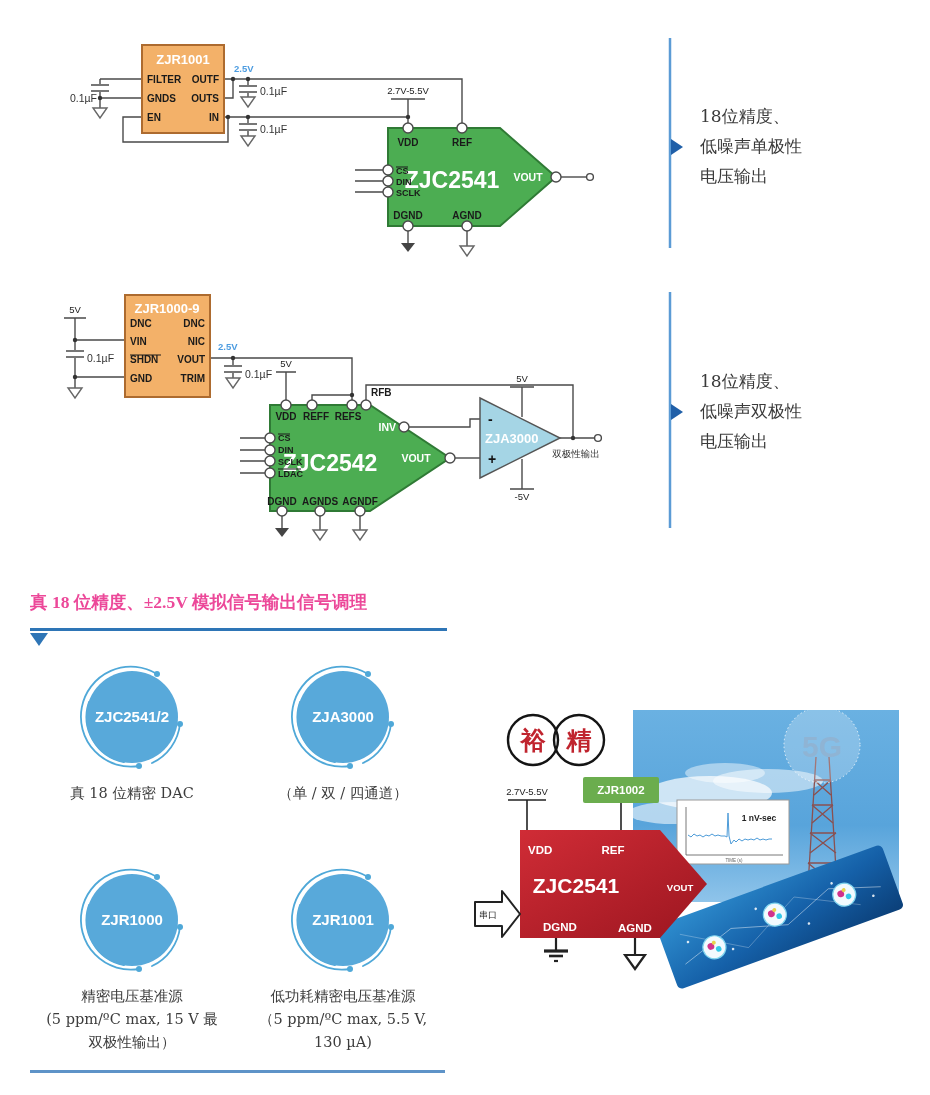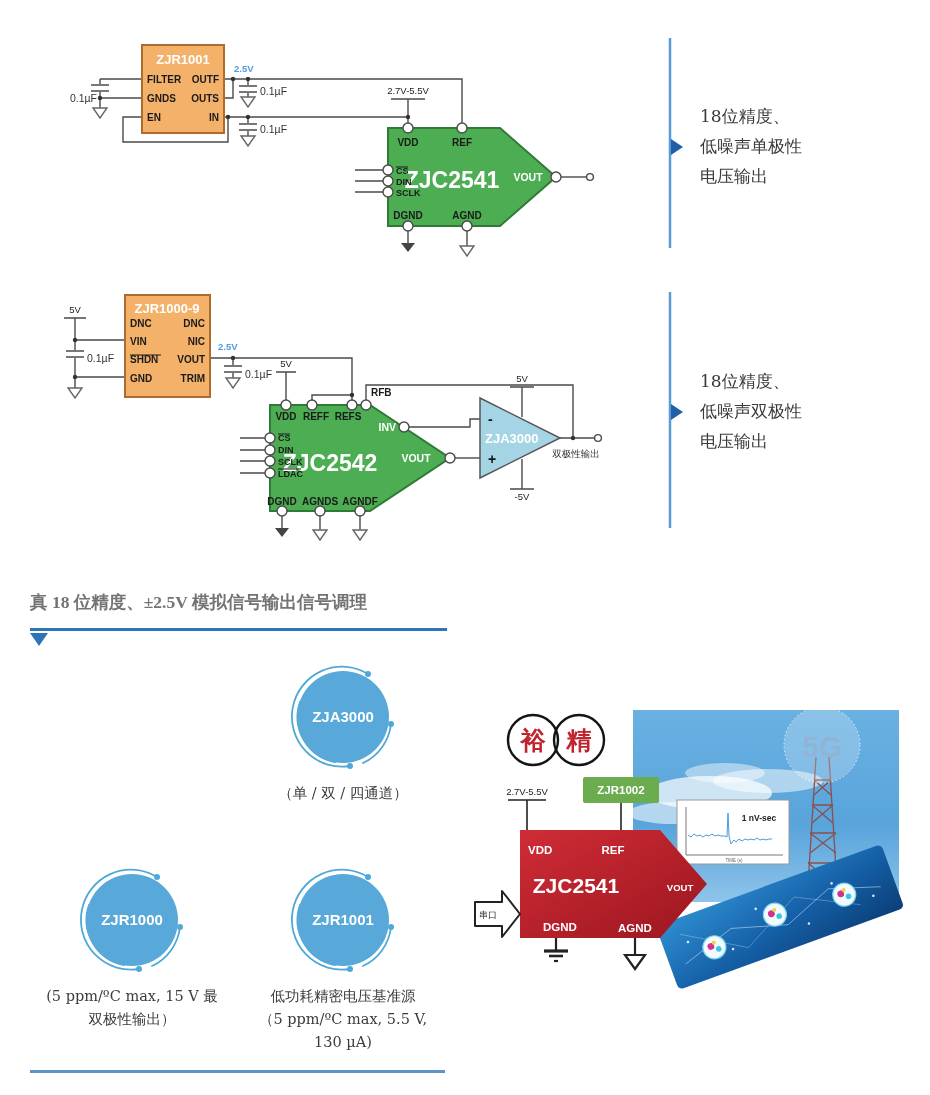--- a/index.html
+++ b/index.html
@@ -19,21 +19,21 @@
   .cap-label{font:10.5px "Liberation Sans",sans-serif;fill:#333;}
   .rail{font:bold 9.5px "Liberation Sans",sans-serif;fill:#4d9ce0;}
   .supply{font:9.5px "Liberation Sans",sans-serif;fill:#222;}
   .chip-t-sm{font:bold 13px "Liberation Sans",sans-serif;fill:#fff;}
   .chip-t-lg{font:bold 23px "Liberation Sans",sans-serif;fill:#fff;}
   .cjk{font:17px "DejaVu Serif",serif;fill:#3a3a3a;}
   .cjk-sm{font:9.5px "DejaVu Serif",serif;fill:#333;}
   .ov{stroke:#1a1a1a;stroke-width:1;}
   
   .heading{position:absolute;left:30px;top:590px;width:560px;
-           font:bold 17.5px "Liberation Serif",serif;color:#737373;}
+           font:bold 17.5px "Liberation Serif",serif;color:#ec4899;}
   .heading-rule{position:absolute;left:30px;top:628px;width:417px;height:3px;background:#2e75b6;}
   .heading-tri{position:absolute;left:30px;top:633px;width:0;height:0;
                border-left:9px solid transparent;border-right:9px solid transparent;
                border-top:13px solid #2e75b6;}
   
   .card{position:absolute;width:230px;text-align:center;}
   .card svg{position:relative;display:block;margin:0 auto;}
   .card .cap{margin-top:8px;font:14.5px "DejaVu Serif",serif;color:#3c3c3c;line-height:23px;}
   .bubble-name{font:bold 15px "Liberation Sans",sans-serif;fill:#fff;}
   .arc{fill:none;stroke:#4fa8d8;stroke-width:1.8;stroke-linecap:round;}
@@ -227,20 +227,37 @@
     <text class="cjk" x="700" y="387">18位精度、</text>
     <text class="cjk" x="700" y="417">低噪声双极性</text>
     <text class="cjk" x="700" y="447">电压输出</text>
   </g>
 </svg>
 
 <div class="heading">真 18 位精度、±2.5V 模拟信号输出信号调理</div>
 <div class="heading-rule"></div>
 <div class="heading-tri"></div>
 
+<div class="card" style="left:17px;top:660px;">
+  <svg width="114" height="114" viewBox="0 0 114 114">
+    <path class="arc" d="M 82,14 A 50 50 0 1 0 64,106"></path>
+    <path class="arc" d="M 14,42 A 46 46 0 0 0 49,102"></path>
+    <path class="arc" d="M 105,64 A 49 49 0 0 1 77,103"></path>
+    <circle class="arc-dot" cx="82" cy="14" r="3"></circle>
+        <circle class="arc-dot" cx="64" cy="106" r="3"></circle>
+        <circle class="arc-dot" cx="105" cy="64" r="3"></circle>
+    <circle cx="57" cy="57" r="46" fill="#58A9DA"></circle>
+    <text class="bubble-name" x="57" y="62" text-anchor="middle">ZJC2541/2</text>
+  </svg>
+  <div class="cap">
+    <div>真 18 位精密 DAC</div>
+    <div></div>
+    <div></div>
+  </div>
+</div>
 
 <div class="card" style="left:228px;top:660px;">
   <svg width="114" height="114" viewBox="0 0 114 114">
     <path class="arc" d="M 82,14 A 50 50 0 1 0 64,106"></path>
     <path class="arc" d="M 14,42 A 46 46 0 0 0 49,102"></path>
     <path class="arc" d="M 105,64 A 49 49 0 0 1 77,103"></path>
     <circle class="arc-dot" cx="82" cy="14" r="3"></circle>
         <circle class="arc-dot" cx="64" cy="106" r="3"></circle>
         <circle class="arc-dot" cx="105" cy="64" r="3"></circle>
     <circle cx="57" cy="57" r="46" fill="#58A9DA"></circle>
@@ -257,20 +274,21 @@
     <path class="arc" d="M 82,14 A 50 50 0 1 0 64,106"></path>
     <path class="arc" d="M 14,42 A 46 46 0 0 0 49,102"></path>
     <path class="arc" d="M 105,64 A 49 49 0 0 1 77,103"></path>
     <circle class="arc-dot" cx="82" cy="14" r="3"></circle>
         <circle class="arc-dot" cx="64" cy="106" r="3"></circle>
         <circle class="arc-dot" cx="105" cy="64" r="3"></circle>
     <circle cx="57" cy="57" r="46" fill="#58A9DA"></circle>
     <text class="bubble-name" x="57" y="62" text-anchor="middle">ZJR1000</text>
   </svg>
   <div class="cap">
+    <div>精密电压基准源</div>
     <div>(5 ppm/ºC max, 15 V 最</div>
     <div>双极性输出）</div>
   </div>
 </div>
 
 <div class="card" style="left:228px;top:863px;">
   <svg width="114" height="114" viewBox="0 0 114 114">
     <path class="arc" d="M 82,14 A 50 50 0 1 0 64,106"></path>
     <path class="arc" d="M 14,42 A 46 46 0 0 0 49,102"></path>
     <path class="arc" d="M 105,64 A 49 49 0 0 1 77,103"></path>

